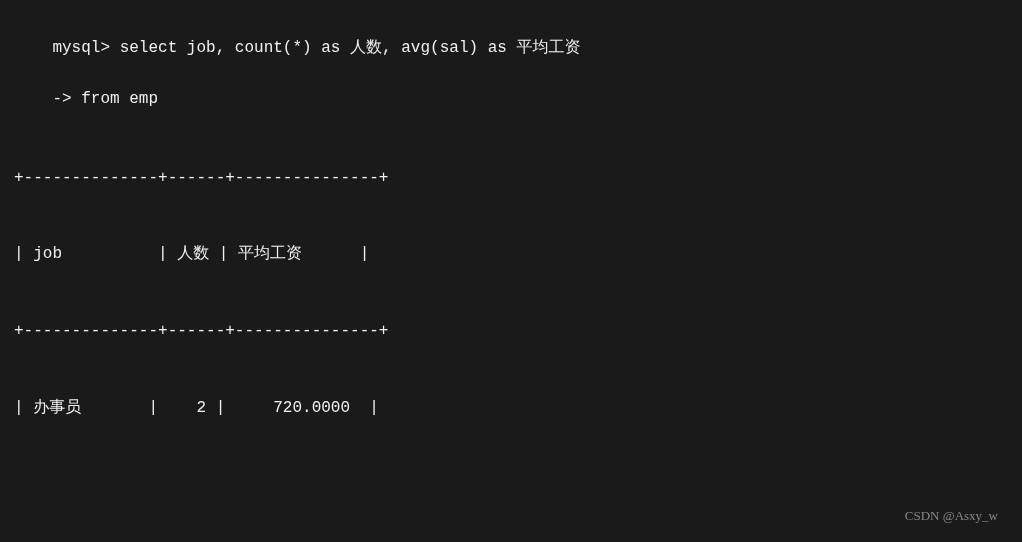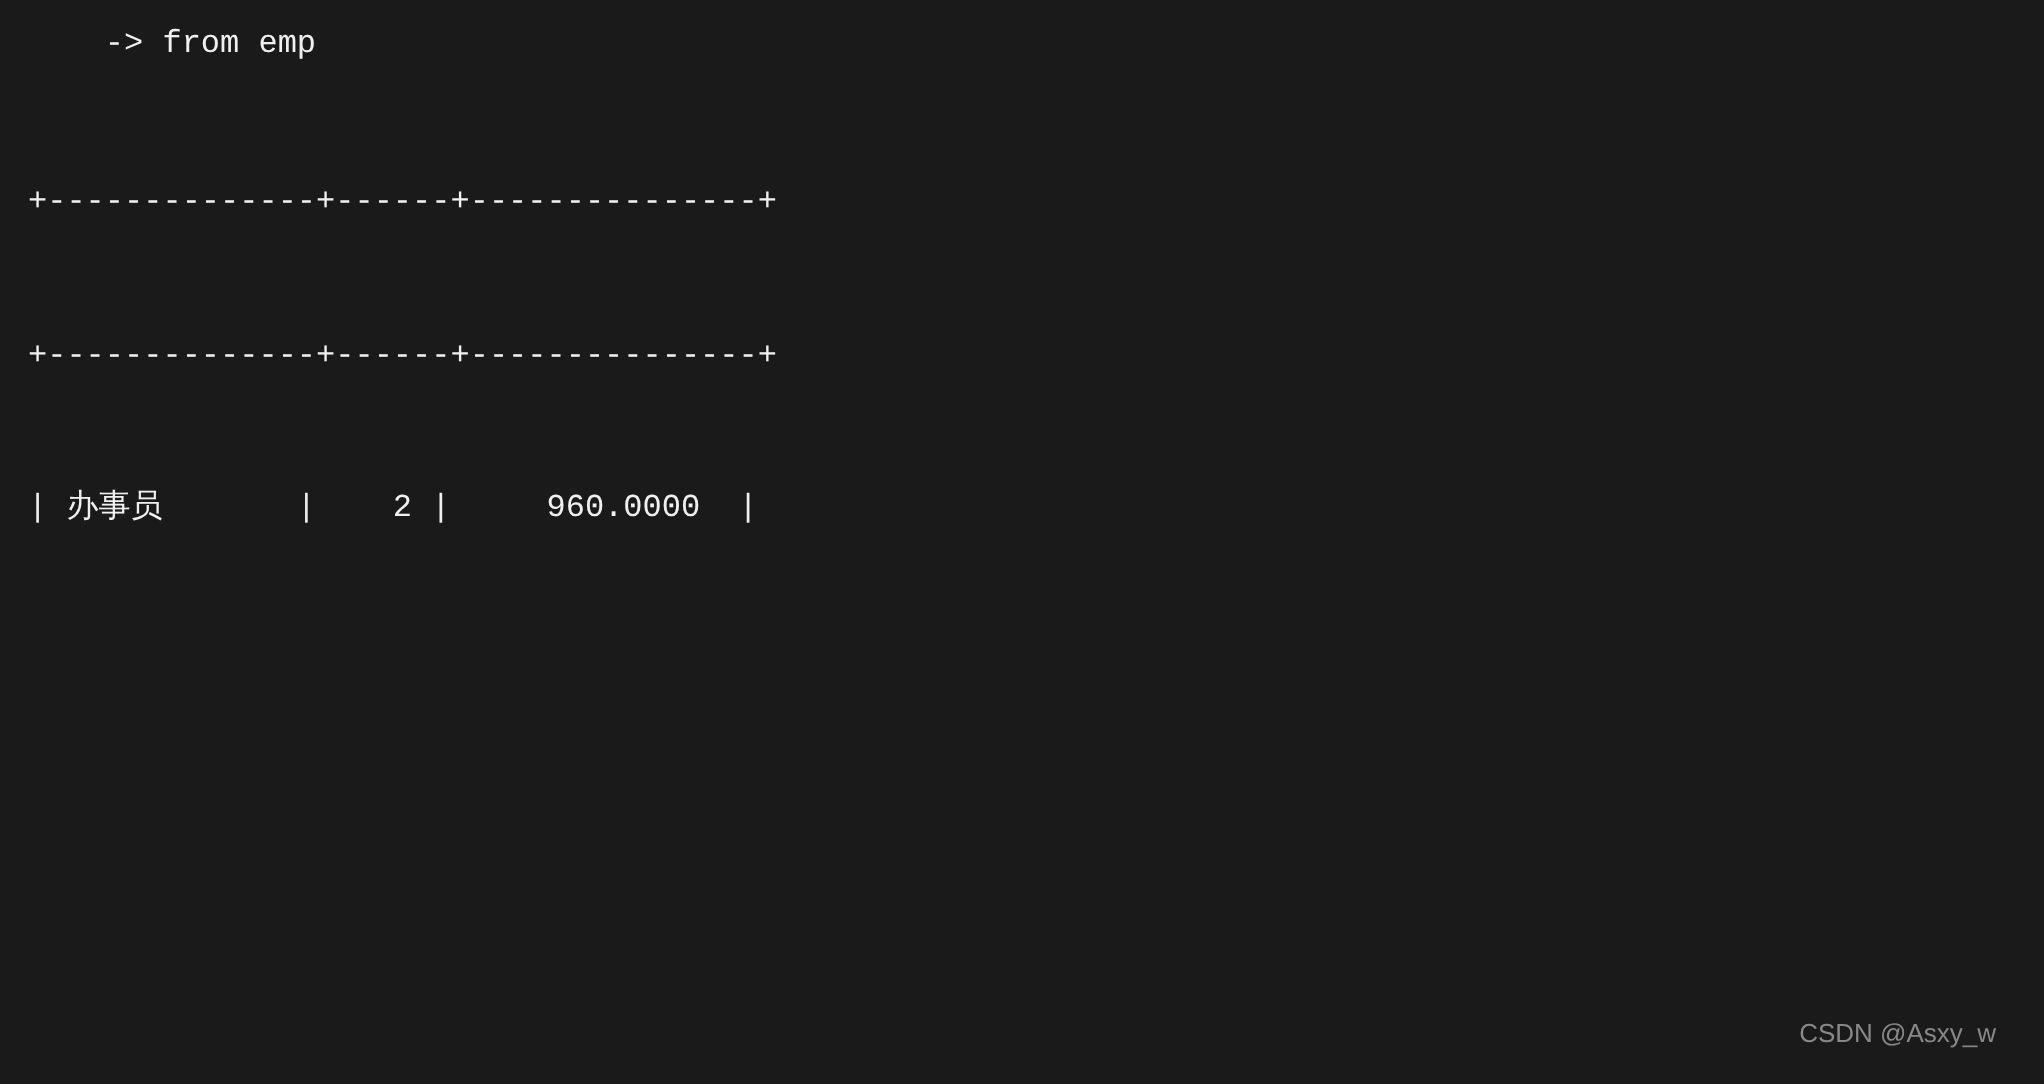--- a/index.html
+++ b/index.html
@@ -33,39 +33,43 @@
       white-space: pre;
       margin-top: 2px;
     }
 
     .watermark {
       position: absolute;
       bottom: 8px;
       right: 10px;
       color: #888;
       font-size: 13px;
-      font-family: Liberation Sans, sans-serif;
+      font-family: Liberation Serif, serif;
     }
 
     .line {
       white-space: pre;
       line-height: 1.6;
     }
   </style>
 </head>
 <body>
 
 <div class="terminal">
 
+  <div class="line">
+    <span>mysql&gt; </span><span>select job, count(*) as 人数, avg(sal) as 平均工资</span>
+  </div>
   <div class="line">    -&gt; from emp</div>
 
   <div class="table-output">
     <div class="line">+--------------+------+---------------+</div>
+    <div class="line">| job          | 人数 | 平均工资      |</div>
     <div class="line">+--------------+------+---------------+</div>
-    <div class="line">| 办事员       |    2 |     960.0000  |</div>
+    <div class="line">| 办事员       |    2 |     720.0000  |</div>
     
     
     
     
     
     
     
     
   </div>
 

